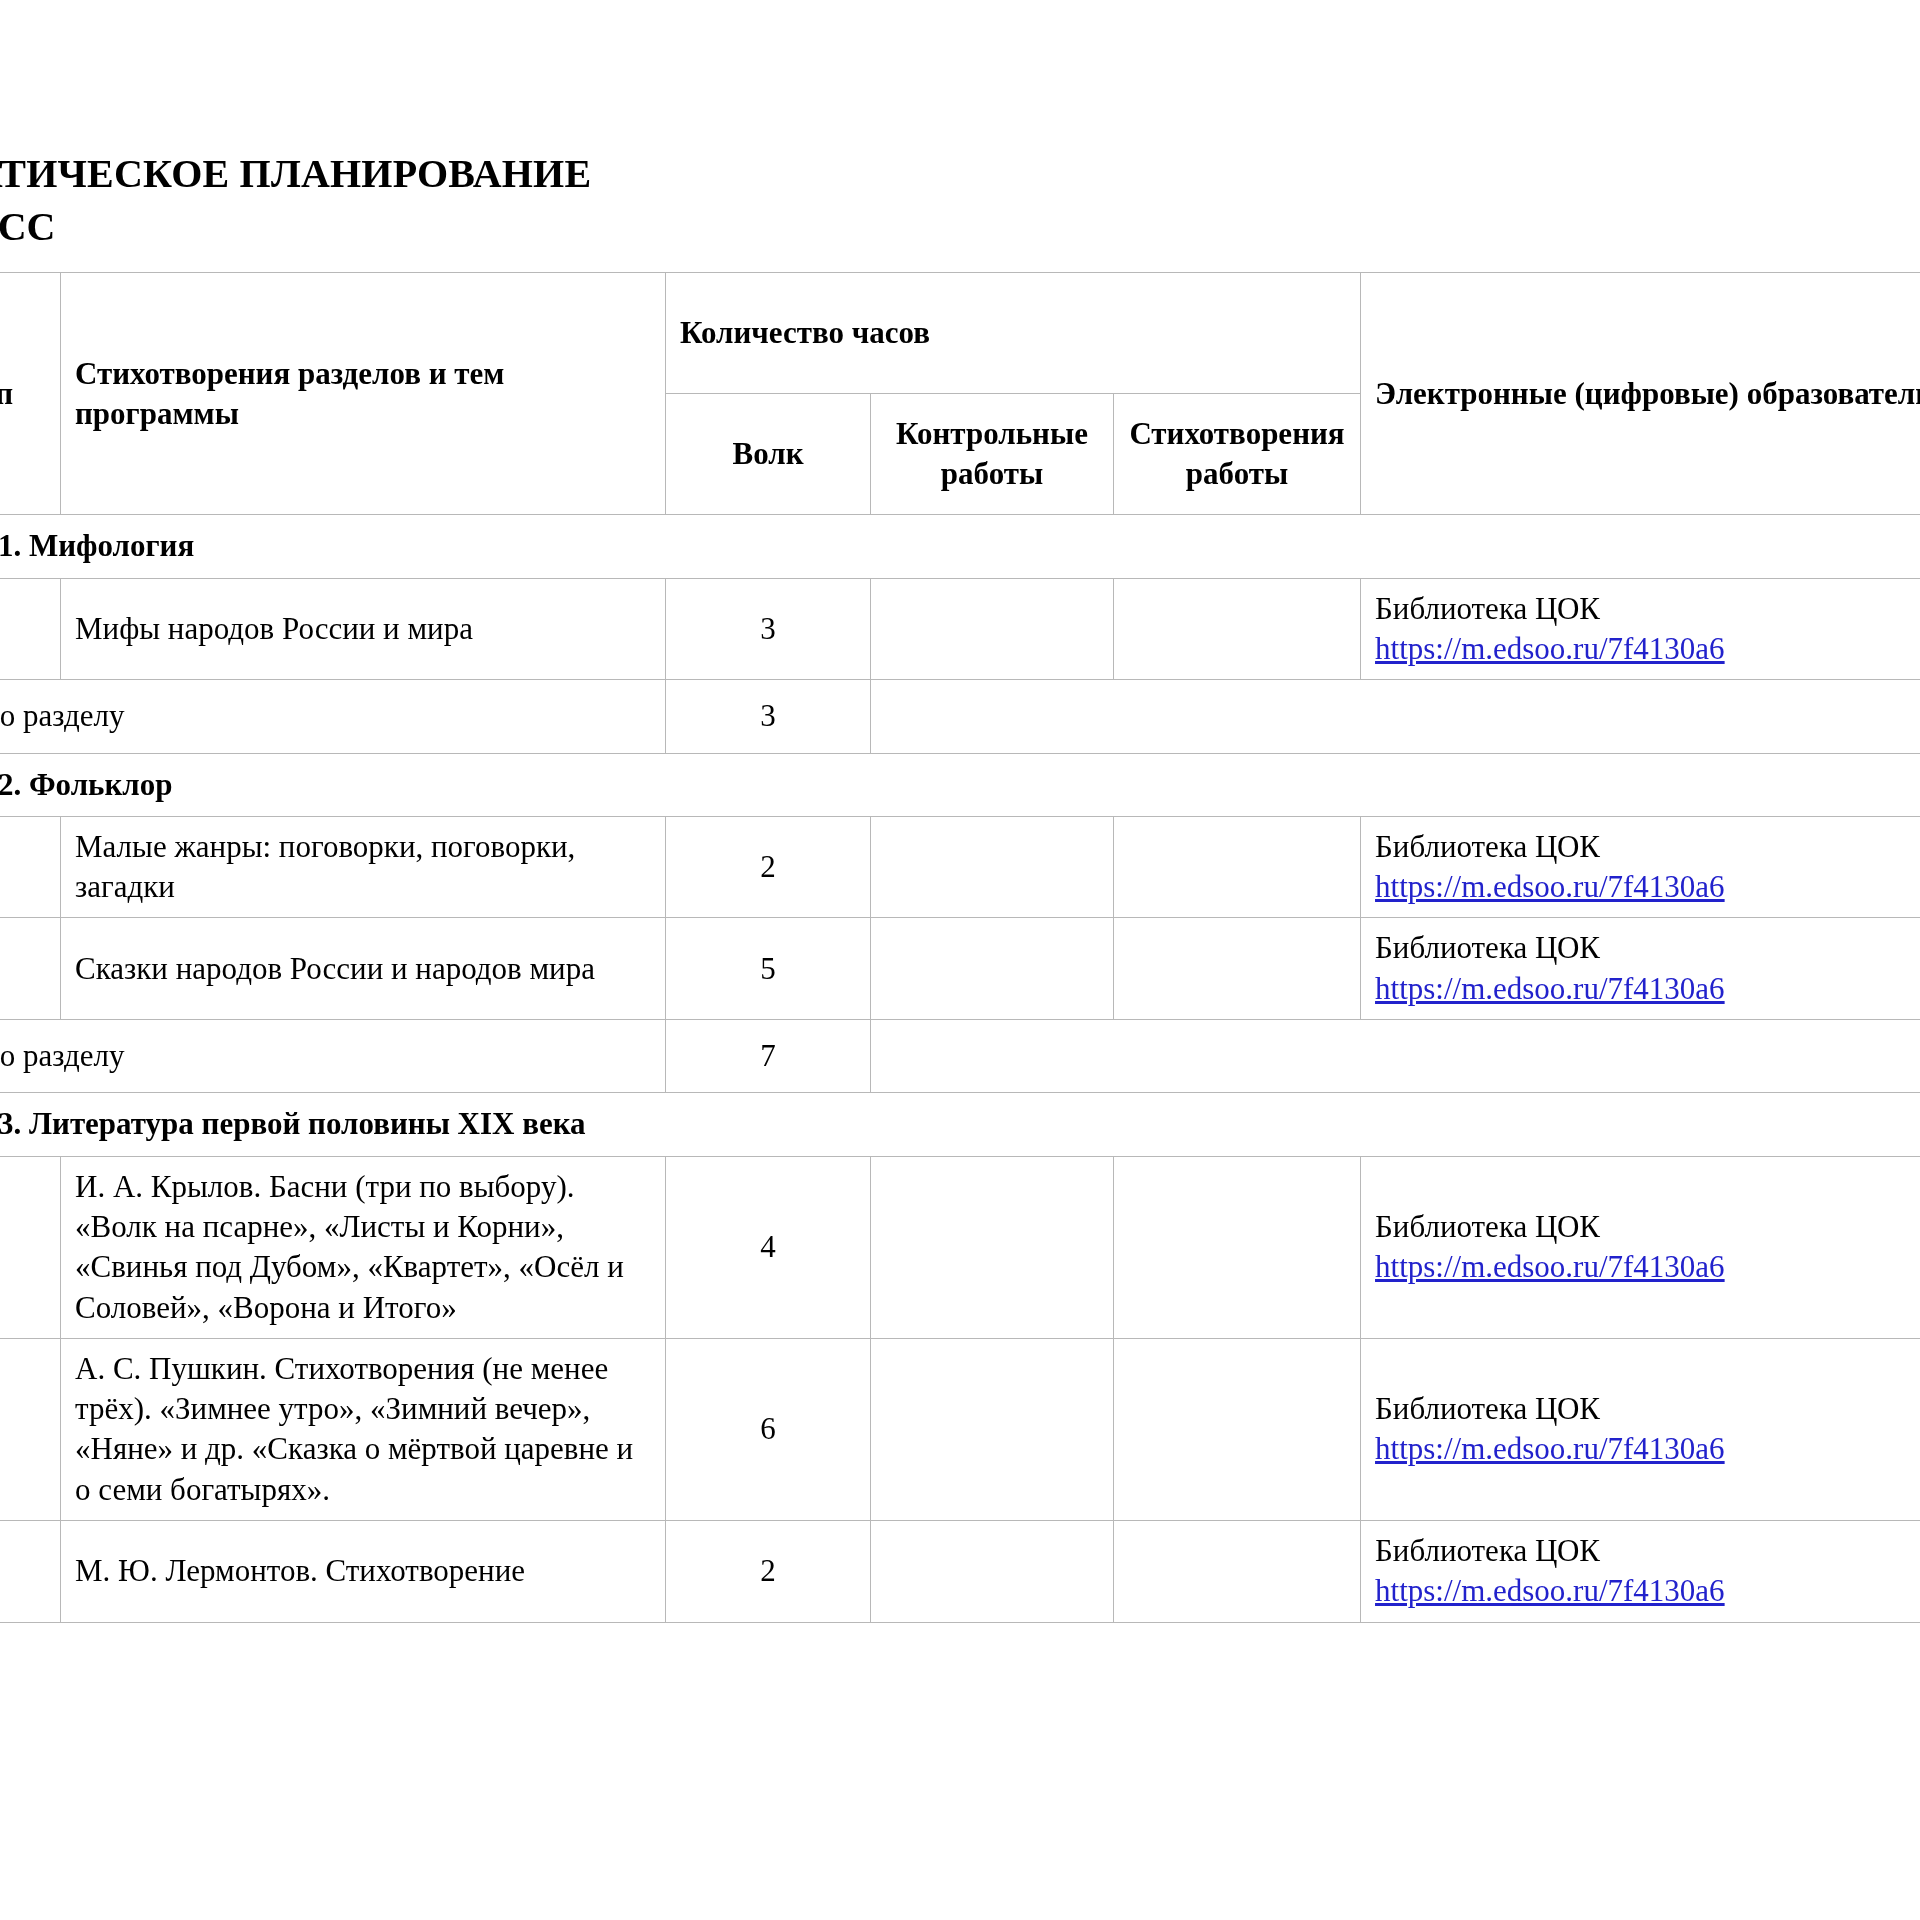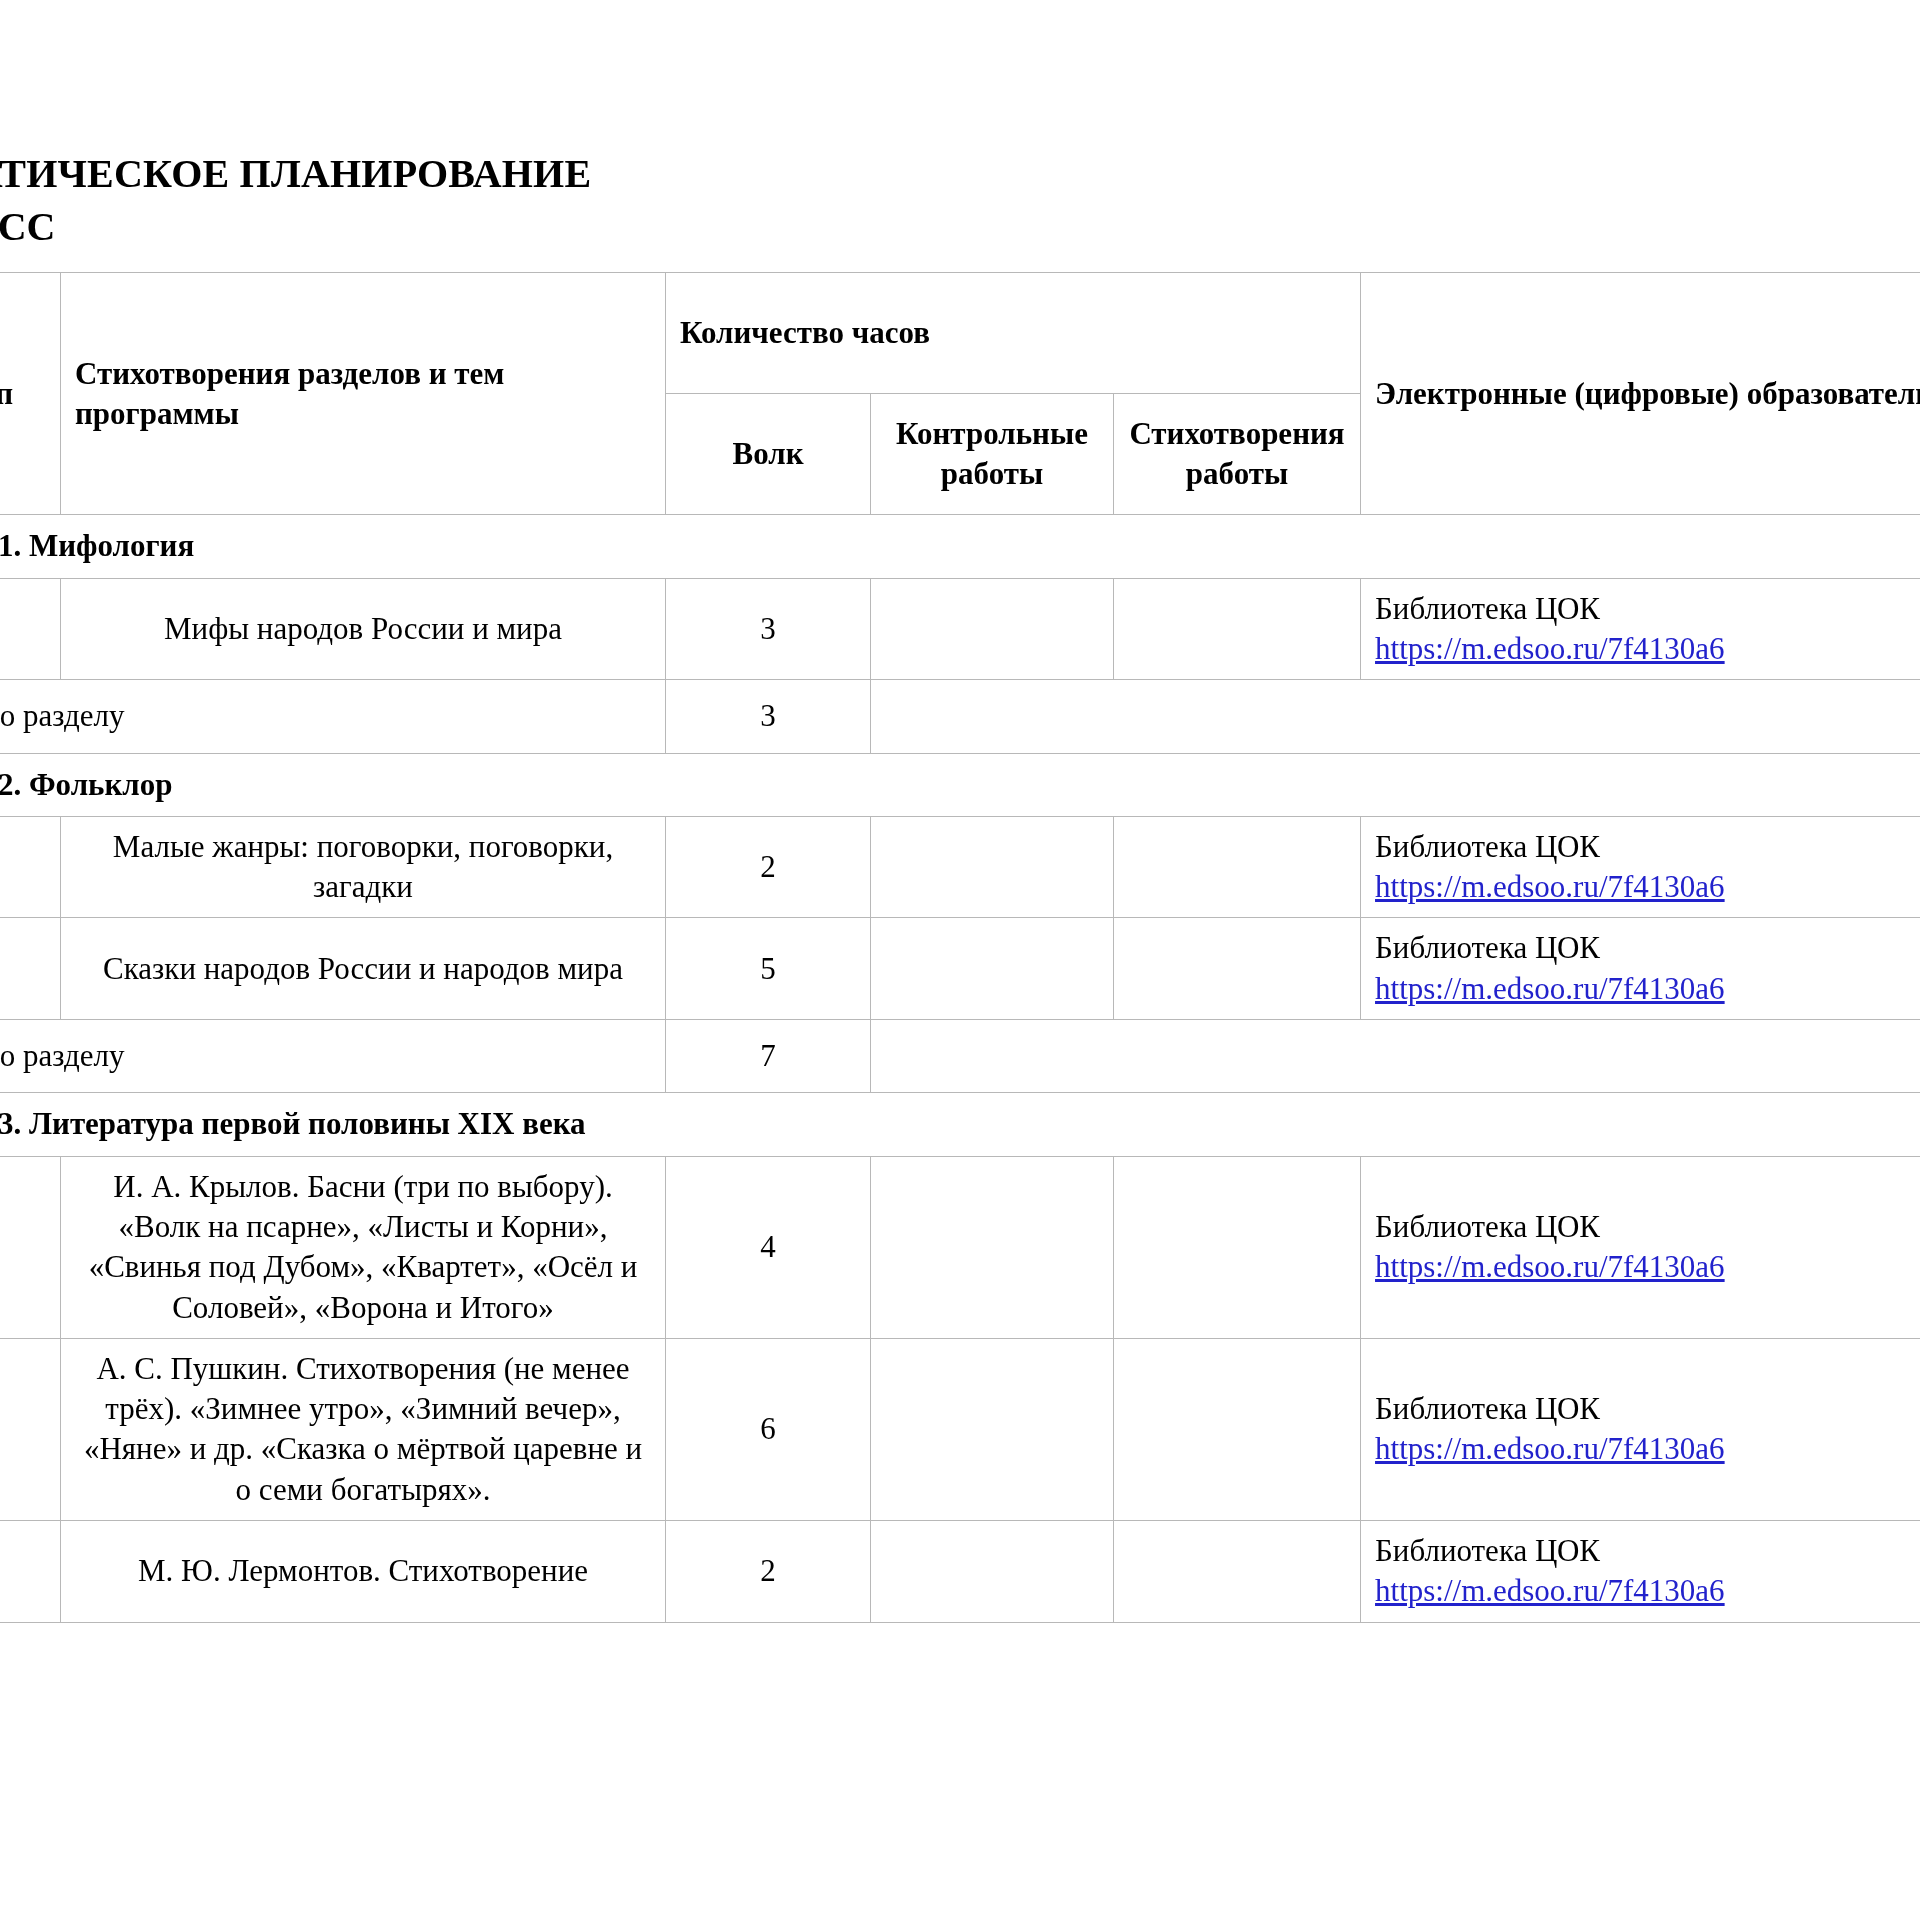--- a/index.html
+++ b/index.html
@@ -85,21 +85,21 @@
   th.h-num { text-align: center; }
 
   thead th { height: 100px; }
 
   .row-total-num,
   .row-num {
     text-align: center;
   }
 
   td.name-cell {
-    text-align: center;
+    text-align: left;
     vertical-align: middle;
   }
   td.val-cell {
     text-align: center;
     vertical-align: middle;
   }
   td.res-cell {
     text-align: left;
     vertical-align: middle;
     white-space: nowrap;

